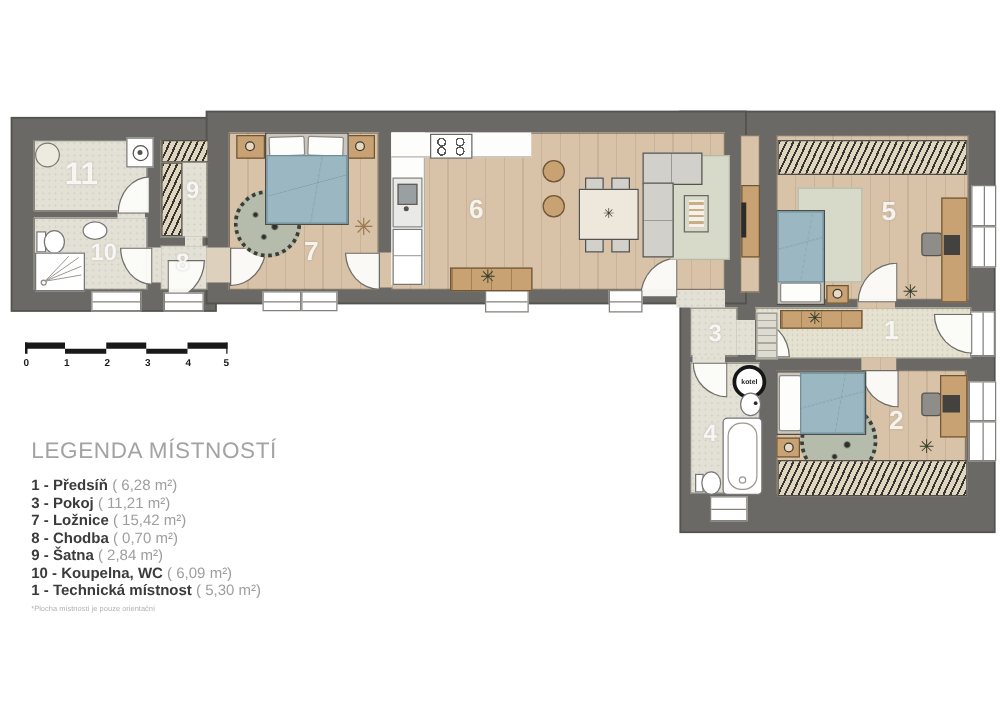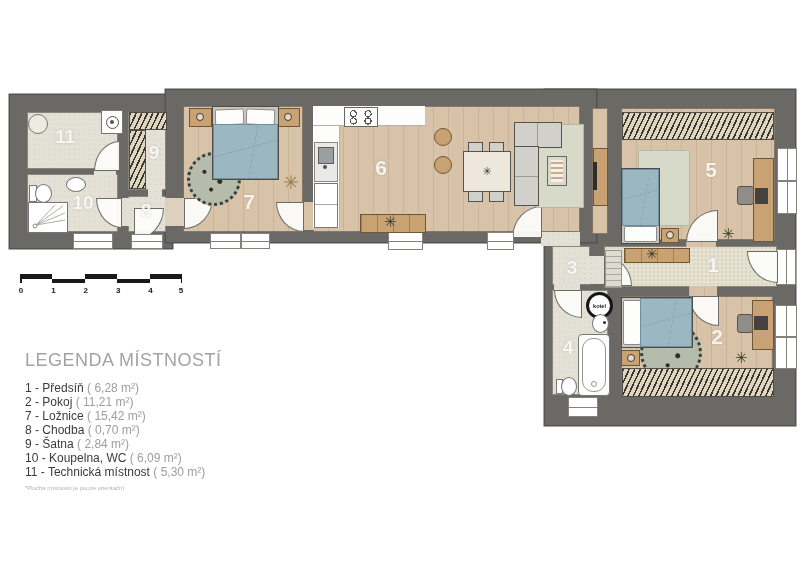--- a/index.html
+++ b/index.html
@@ -59,21 +59,21 @@
       radial-gradient(circle at 72% 32%, transparent 2.5px, #5a5854 2.5px 3.6px, transparent 3.6px),
       radial-gradient(circle at 26% 72%, transparent 2.5px, #5a5854 2.5px 3.6px, transparent 3.6px),
       radial-gradient(circle at 72% 72%, transparent 2.5px, #5a5854 2.5px 3.6px, transparent 3.6px);}
   
   .sb-seg{position:absolute;background:#191919;height:4.5px;}
   .sb-num{position:absolute;font-size:8px;font-weight:700;color:#191919;width:10px;text-align:center;}
   
   #legend{position:absolute;left:25px;top:350px;width:280px;}
   #legend h1{margin:0 0 10px 0;font-size:18px;font-weight:400;color:#a3a3a3;letter-spacing:.5px;}
   .litem{font-size:12px;line-height:14px;color:#3b3b3b;}
-  .litem b{font-weight:400;color:#3b3b3b;}
+  .litem b{font-weight:700;color:#3b3b3b;}
   .litem span.area{color:#9e9e9e;font-weight:400;}
   #footnote{margin-top:6px;font-size:6px;color:#b3b3b3;}
   svg{display:block;}
 </style>
 </head>
 <body>
 
 <div id="canvas">
 
   <div class="wall" style="left:545px;top:90px;width:250px;height:335px;"></div>
@@ -128,21 +128,21 @@
   <div class="win win-v" style="left:775px;top:305px;width:20px;height:30px;"></div>
   <div class="win win-v" style="left:775px;top:337px;width:20px;height:30px;"></div>
   <div class="win win-h" style="left:568px;top:397px;width:28px;height:18px;"></div>
 
   <div class="abs" style="left:28px;top:114px;width:18px;height:18px;border:1.5px solid #7a7872;border-radius:50%;background:#edebdf;"></div>
   <div class="whitebox" style="left:101px;top:110px;width:20px;height:22px;display:flex;align-items:center;justify-content:center;">
     <div style="width:11px;height:11px;border:1.5px solid #55534f;border-radius:50%;display:flex;align-items:center;justify-content:center;">
       <div style="width:4px;height:4px;background:#55534f;border-radius:50%;"></div>
     </div>
   </div>
-  <span class="num" style="left:48px;top:127px;width:34px;font-size:19px;">11</span>
+  <span class="num" style="left:48px;top:127px;width:34px;font-size:25px;">11</span>
 
   <div class="whitebox" style="left:29px;top:185px;width:6px;height:15px;"></div>
   <div class="whitebox" style="left:35px;top:184px;width:15px;height:17px;border-radius:50%;"></div>
   <div class="whitebox" style="left:66px;top:177px;width:18px;height:13px;border-radius:50%;"></div>
   <div class="whitebox" style="left:28px;top:202px;width:38px;height:29px;">
     <svg width="38" height="29" viewBox="0 0 38 29">
       <circle cx="6" cy="23" r="2" fill="none" stroke="#8a8882" stroke-width="1"></circle>
       <line x1="7" y1="22" x2="34" y2="3" stroke="#9a988f" stroke-width="0.8"></line>
       <line x1="7" y1="22" x2="36" y2="10" stroke="#9a988f" stroke-width="0.8"></line>
       <line x1="7" y1="22" x2="26" y2="2" stroke="#9a988f" stroke-width="0.8"></line>
@@ -259,22 +259,22 @@
     <span class="sb-num" style="left:30.4px;top:14px;">1</span>
     <span class="sb-num" style="left:62.8px;top:14px;">2</span>
     <span class="sb-num" style="left:95.2px;top:14px;">3</span>
     <span class="sb-num" style="left:127.6px;top:14px;">4</span>
     <span class="sb-num" style="left:158px;top:14px;">5</span>
   </div>
 
   <div id="legend">
     <h1>LEGENDA MÍSTNOSTÍ</h1>
     <div class="litem"><b>1 - Předsíň</b> <span class="area">( 6,28 m²)</span></div>
-    <div class="litem"><b>2 - Pokoj</b> <span class="area">( 11,21 m²)</span></div>
+    <div class="litem"><b>3 - Pokoj</b> <span class="area">( 11,21 m²)</span></div>
     <div class="litem"><b>7 - Ložnice</b> <span class="area">( 15,42 m²)</span></div>
     <div class="litem"><b>8 - Chodba</b> <span class="area">( 0,70 m²)</span></div>
     <div class="litem"><b>9 - Šatna</b> <span class="area">( 2,84 m²)</span></div>
     <div class="litem"><b>10 - Koupelna, WC</b> <span class="area">( 6,09 m²)</span></div>
-    <div class="litem"><b>11 - Technická místnost</b> <span class="area">( 5,30 m²)</span></div>
+    <div class="litem"><b>1 - Technická místnost</b> <span class="area">( 5,30 m²)</span></div>
     <div id="footnote">*Plocha místností je pouze orientační</div>
   </div>
 
 </div>
 
 </body></html>

